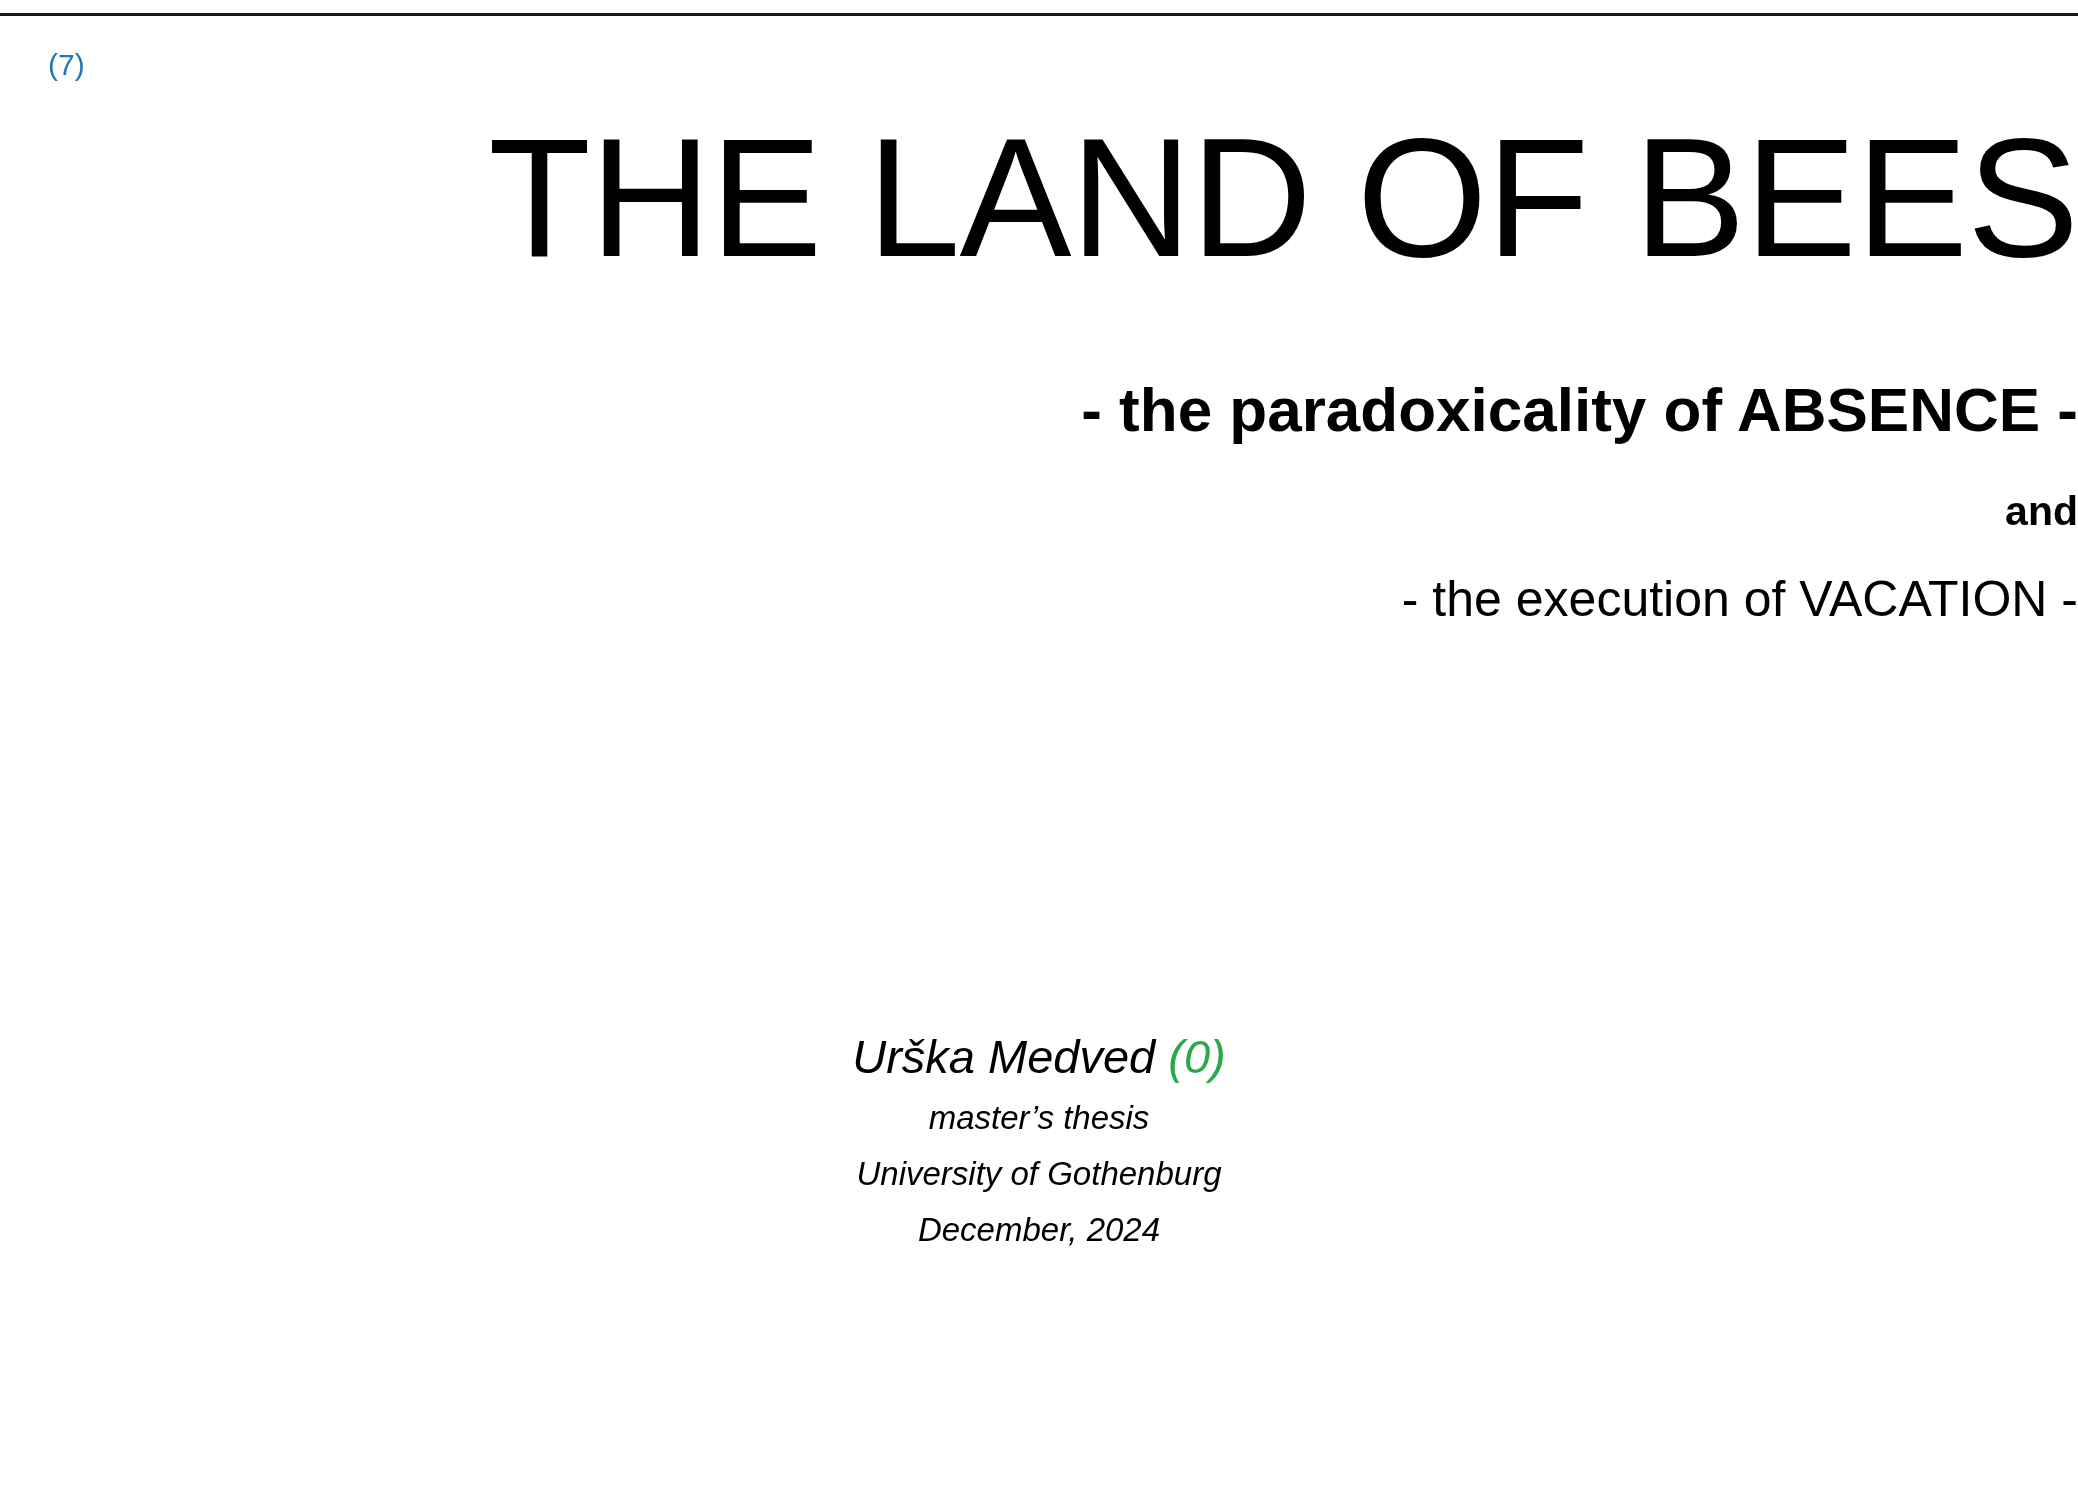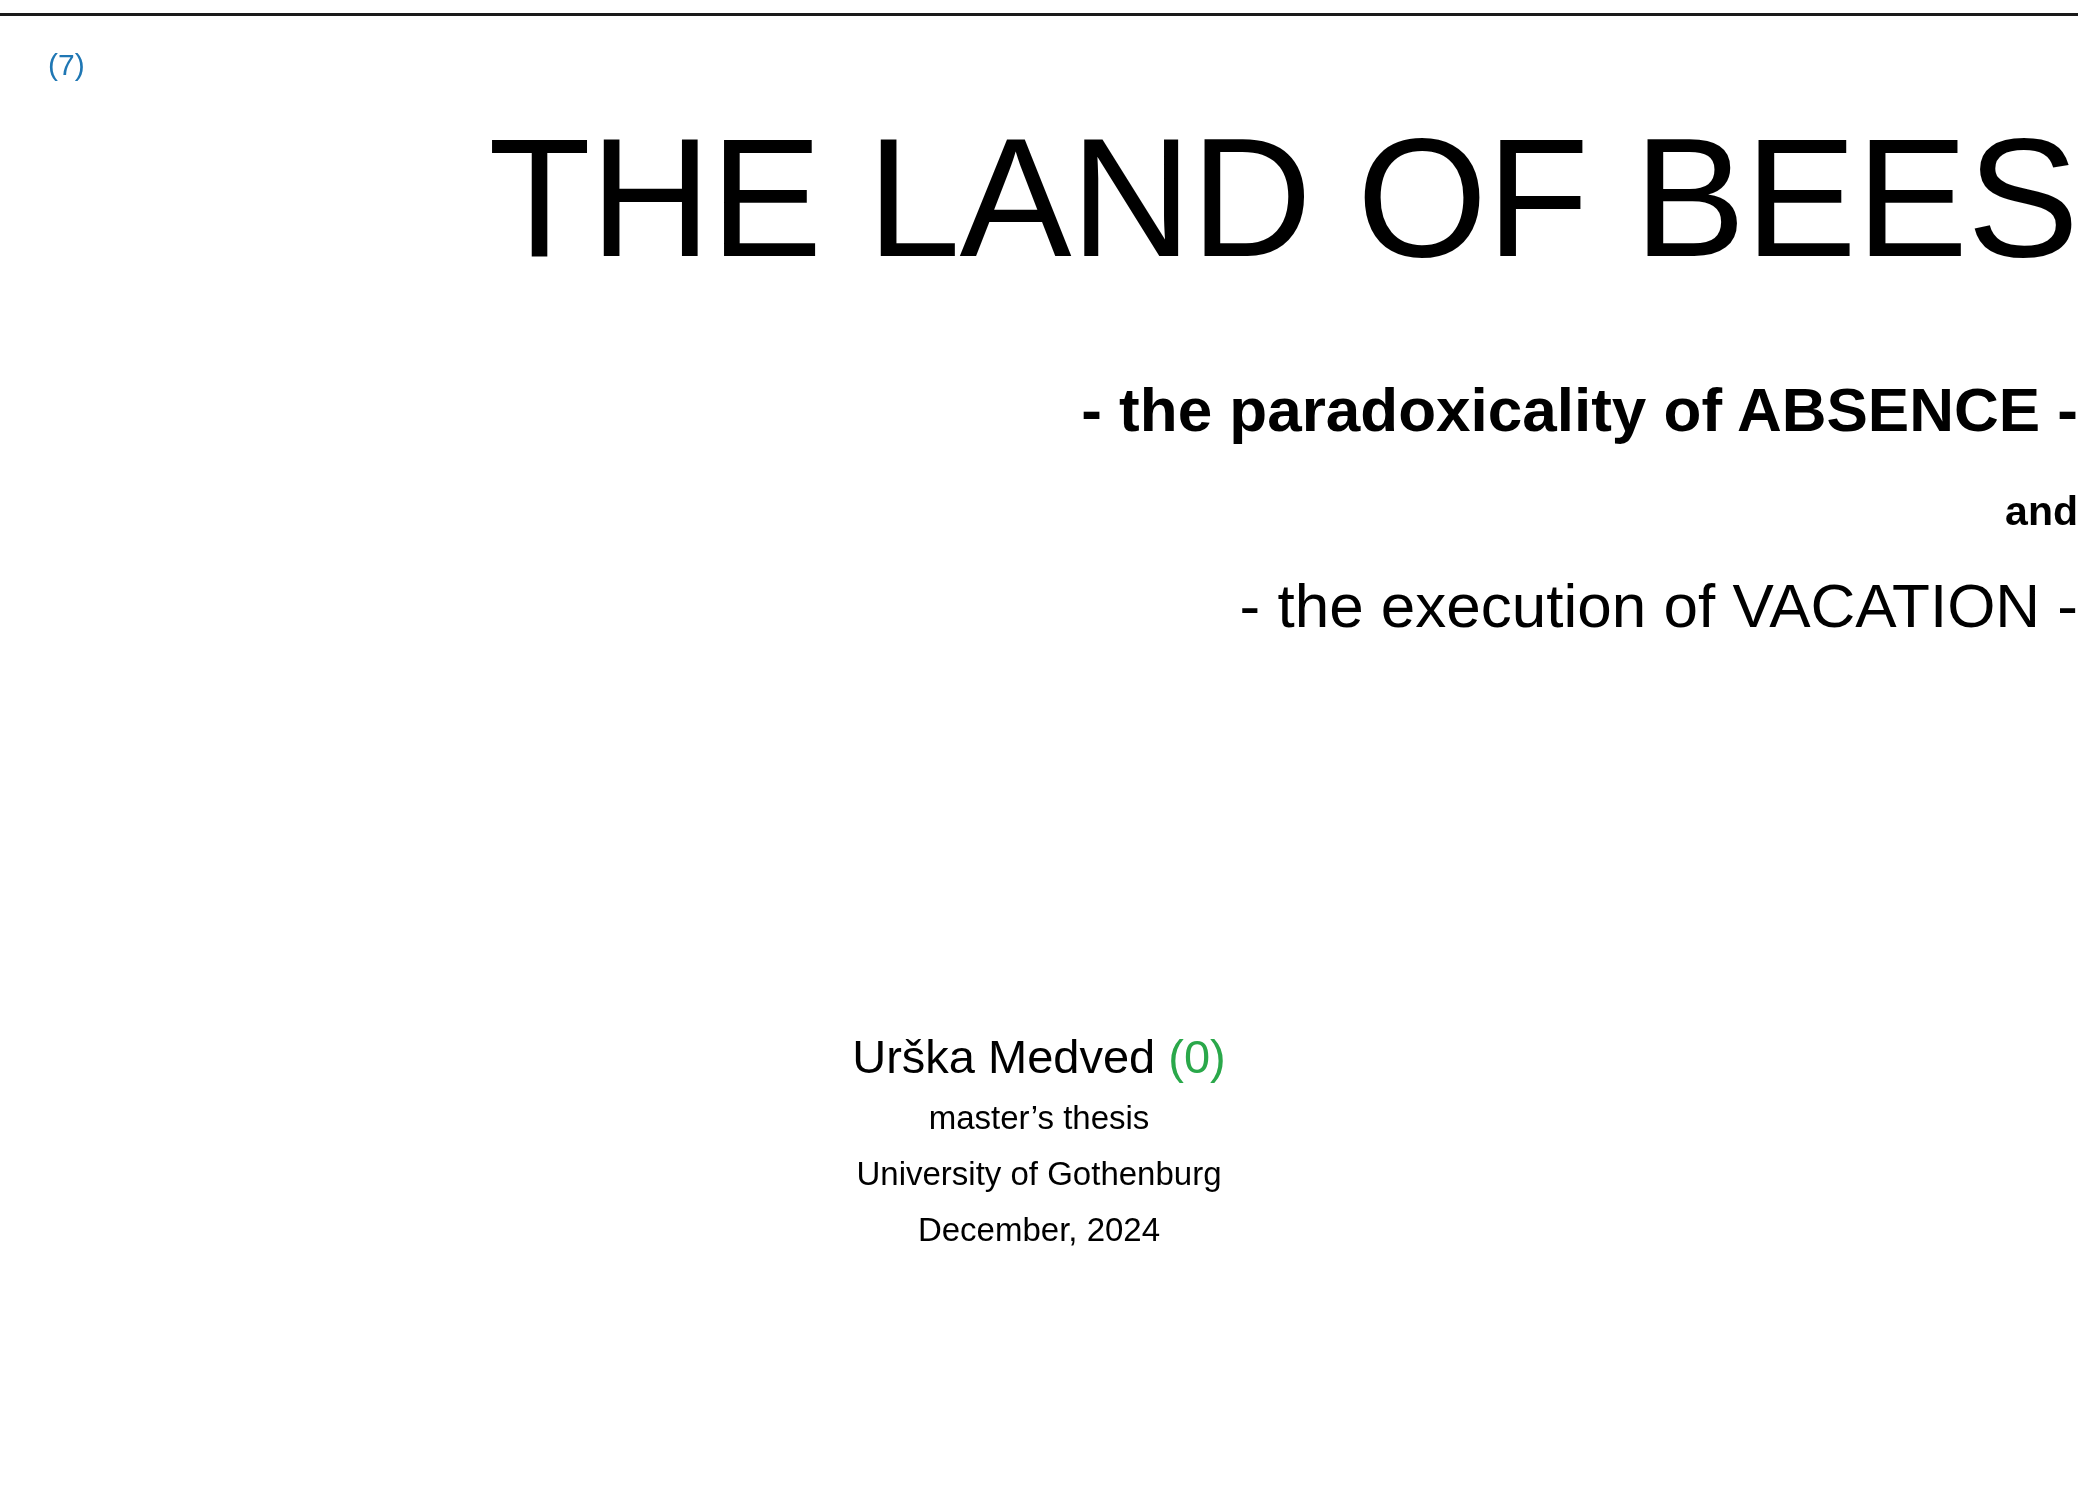--- a/index.html
+++ b/index.html
@@ -72,32 +72,33 @@
   .conjunction {
     margin-top: 44px;
     font-size: 41px;
     line-height: 1.1;
     font-weight: 700;
     color: #000000;
   }
 
   .subtitle-two {
     margin-top: 38px;
-    font-size: 62px;
+    font-size: 50px;
     line-height: 1.1;
     font-weight: 400;
     color: #000000;
   }
 
   .author-block {
     position: absolute;
     top: 1030px;
     left: 0;
     width: 2078px;
     text-align: center;
+    font-style: italic;
   }
 
   .author-name {
     font-size: 47px;
     line-height: 1.15;
     font-weight: 400;
     color: #000000;
   }
 
   .author-marker {

